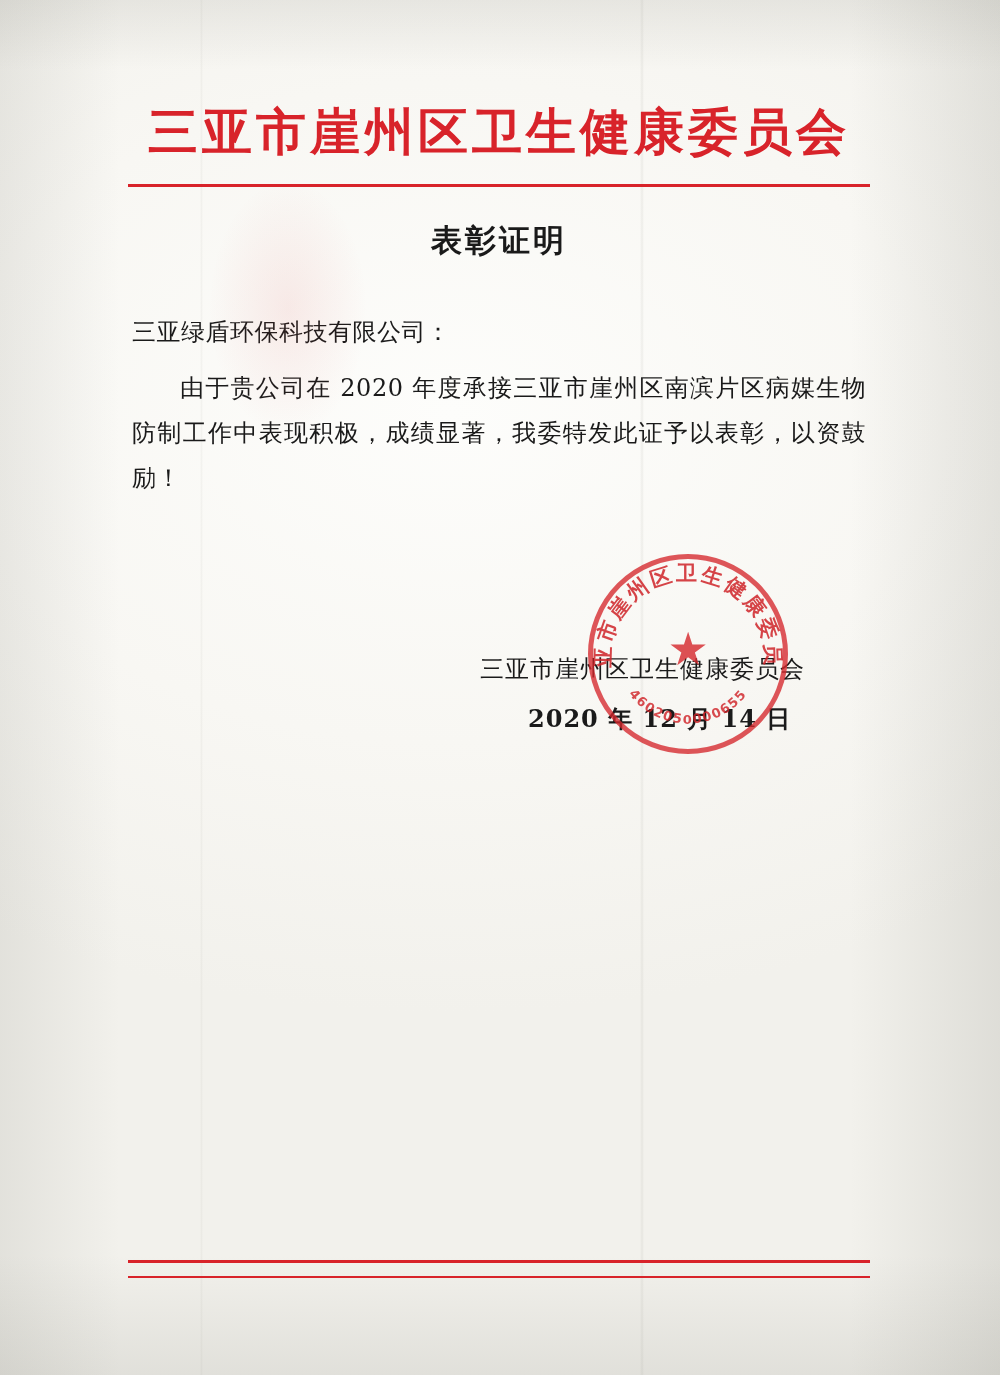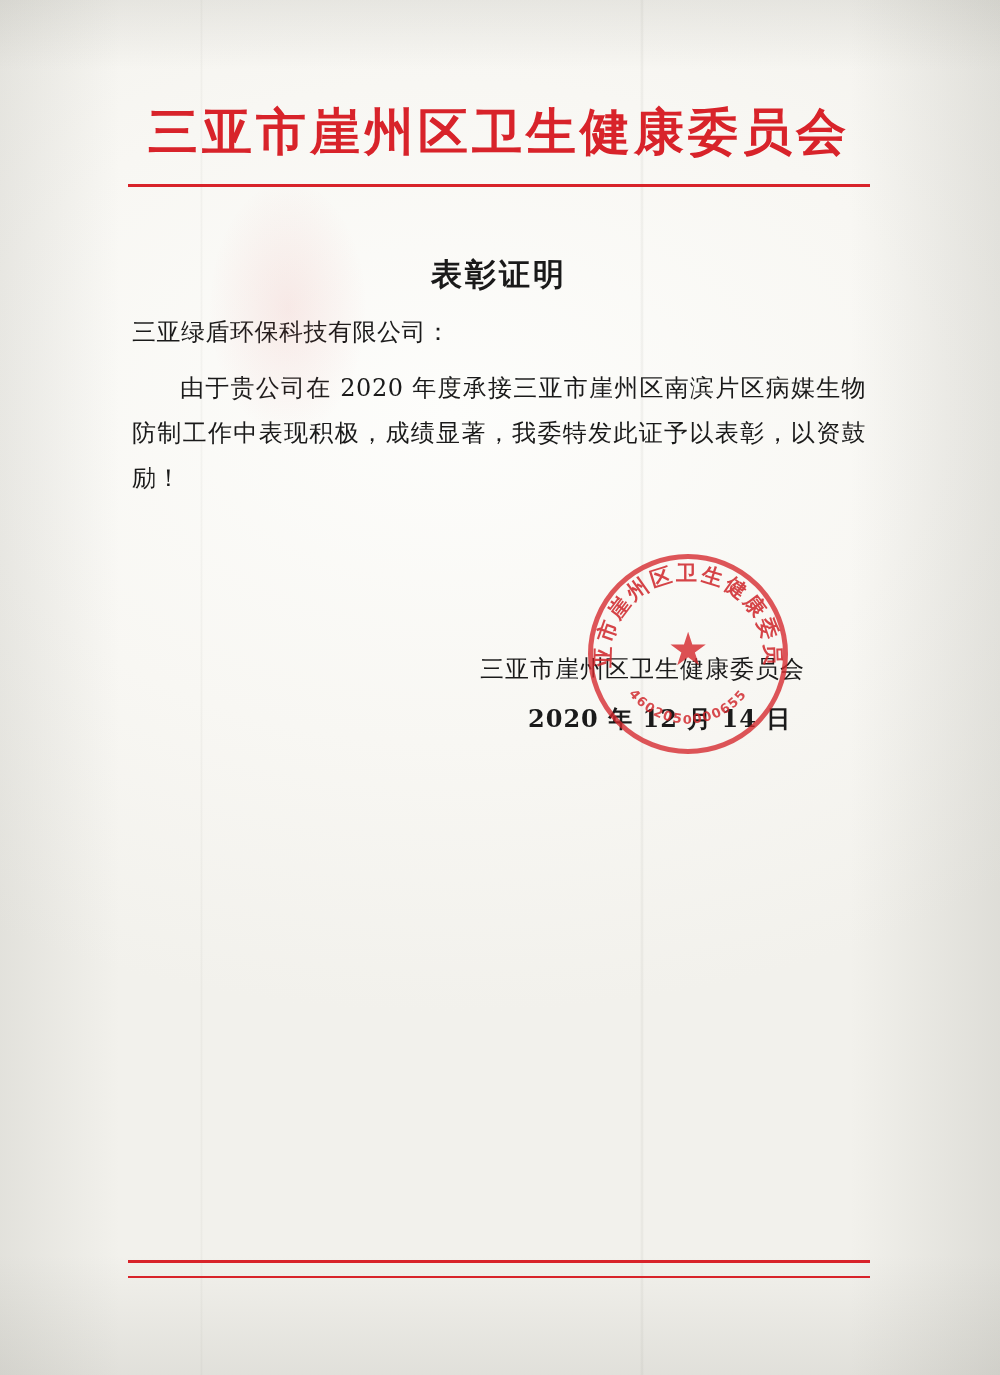--- a/index.html
+++ b/index.html
@@ -103,21 +103,20 @@
     position: absolute;
     top: 212px;
     left: 0;
     width: 742px;
     text-align: center;
     font-family: "DejaVu Serif", serif;
     font-weight: bold;
     font-size: 31px;
     letter-spacing: 3px;
     color: #1a1a1a;
-    margin-top: 34px;
   }
 
   .salutation {
     position: absolute;
     top: 308px;
     left: 4px;
     font-family: "DejaVu Serif", serif;
     font-size: 24px;
     color: #1a1a1a;
     letter-spacing: 0.5px;

